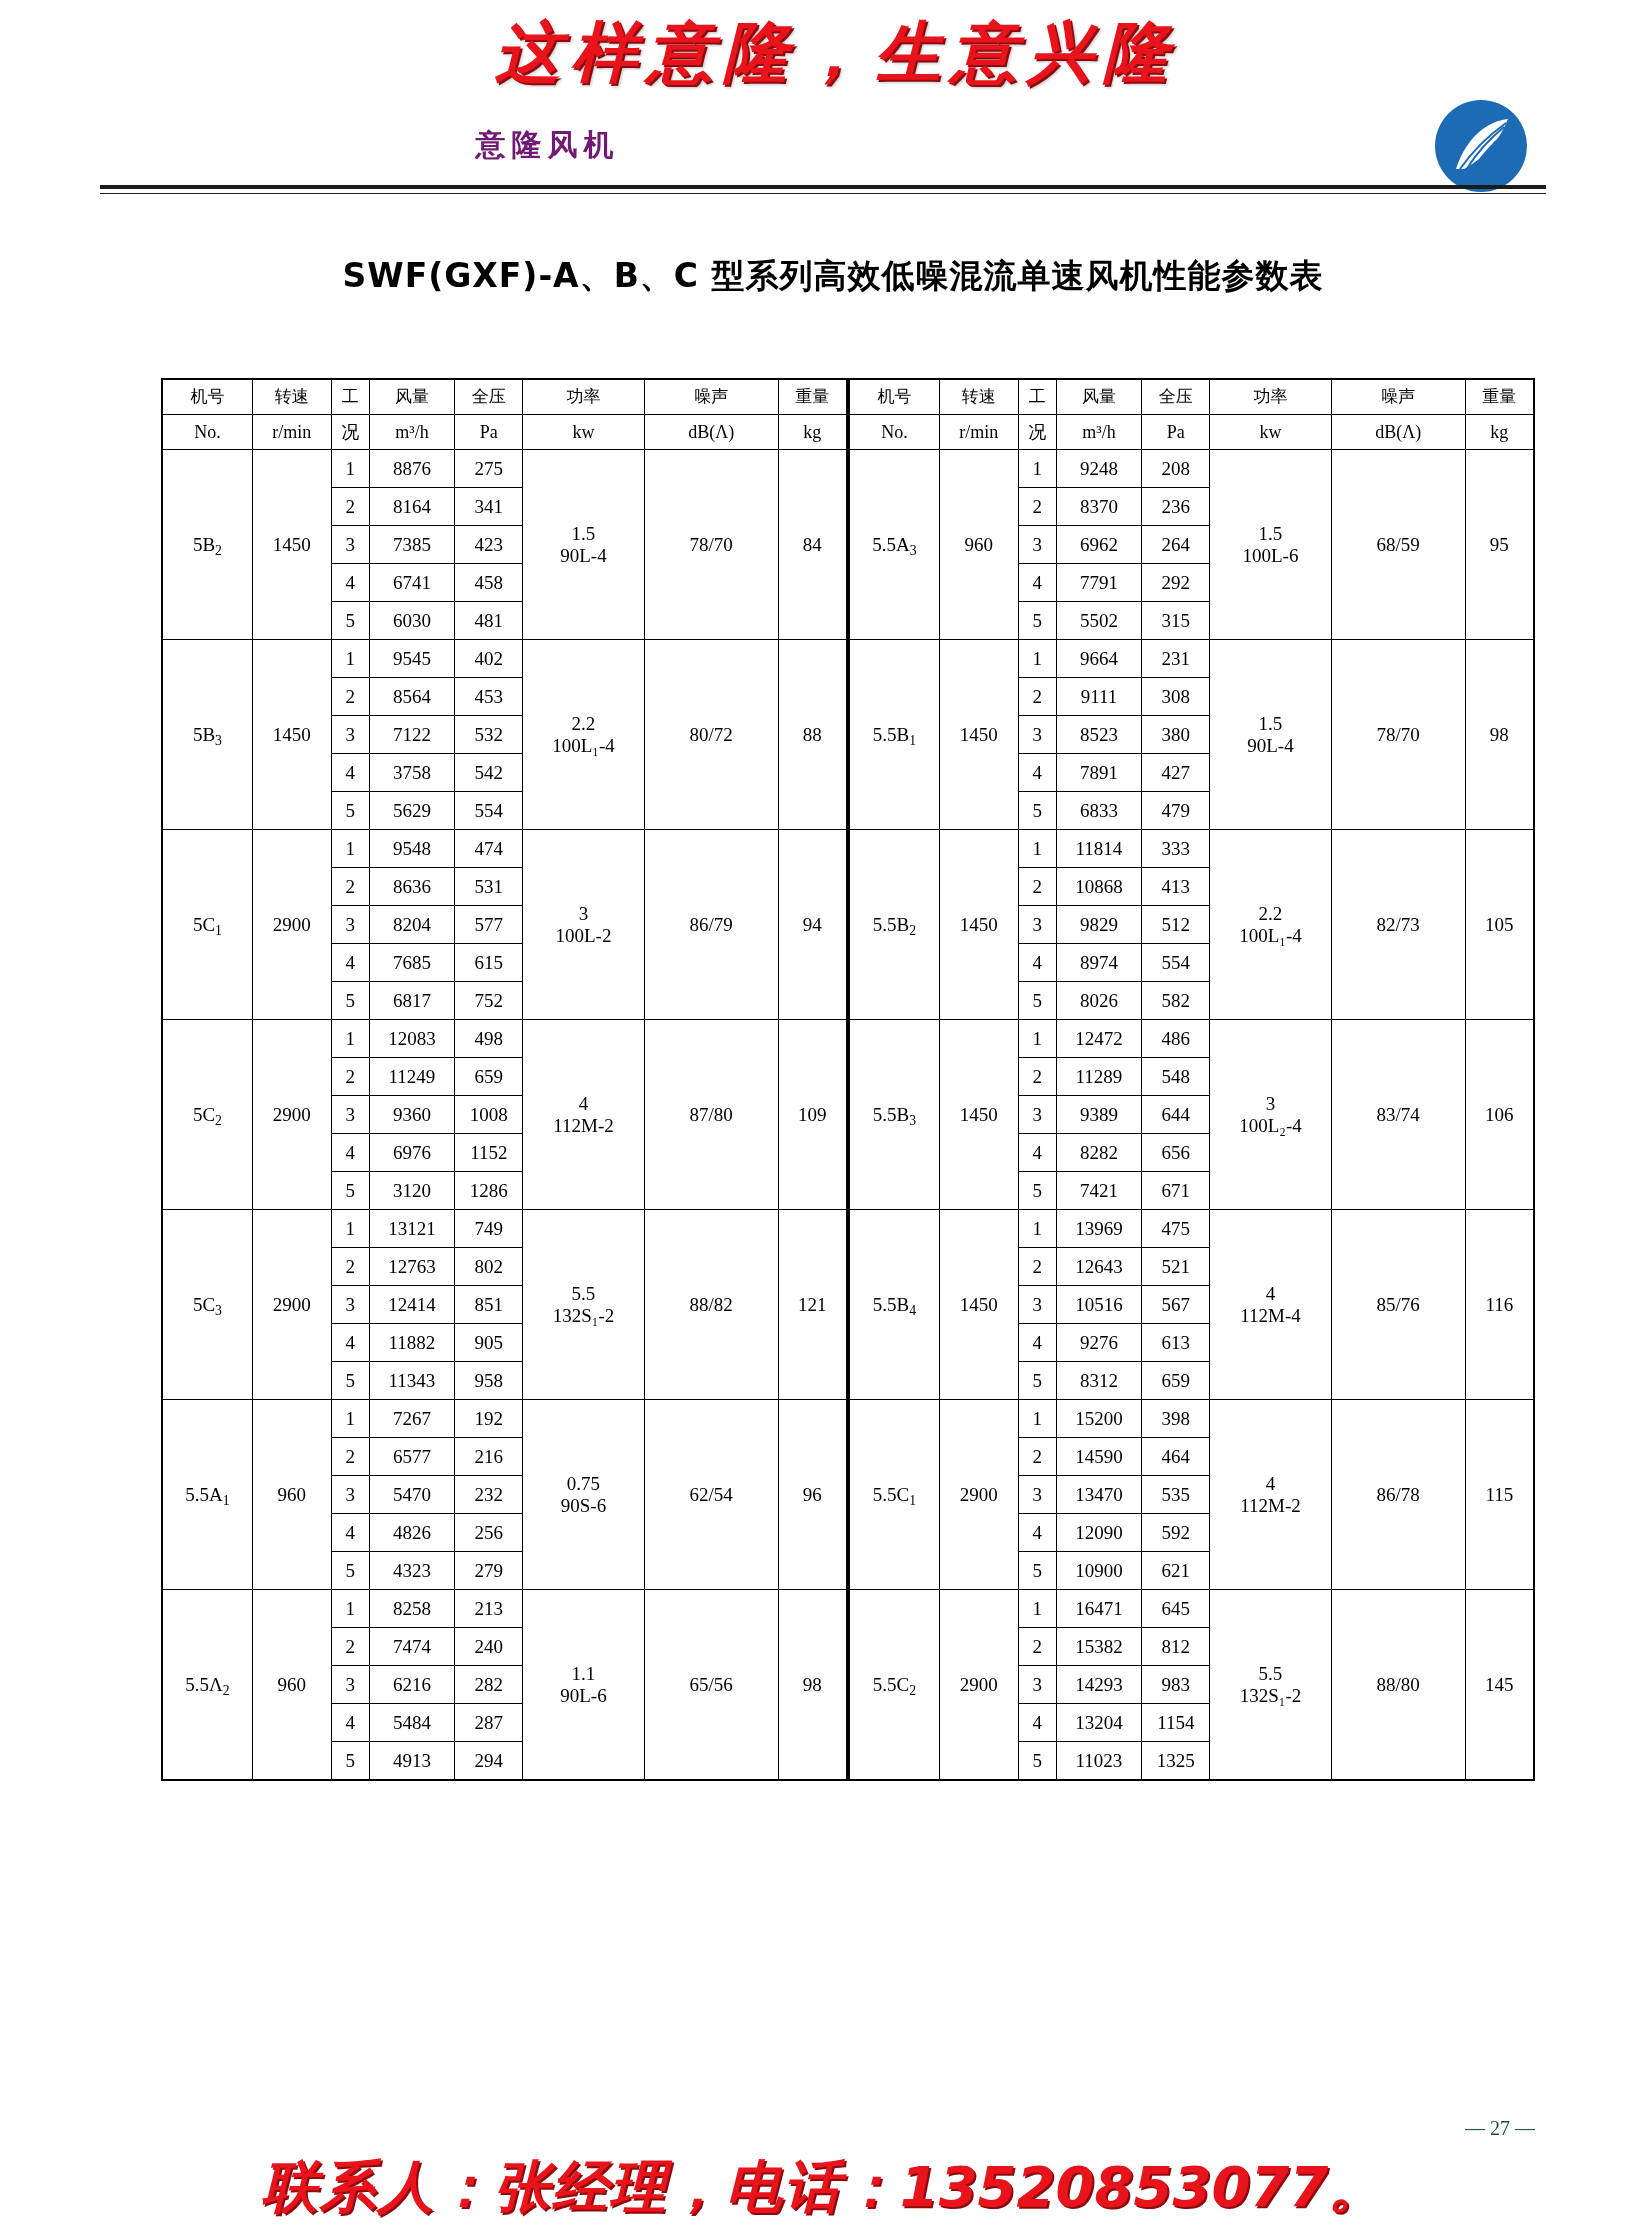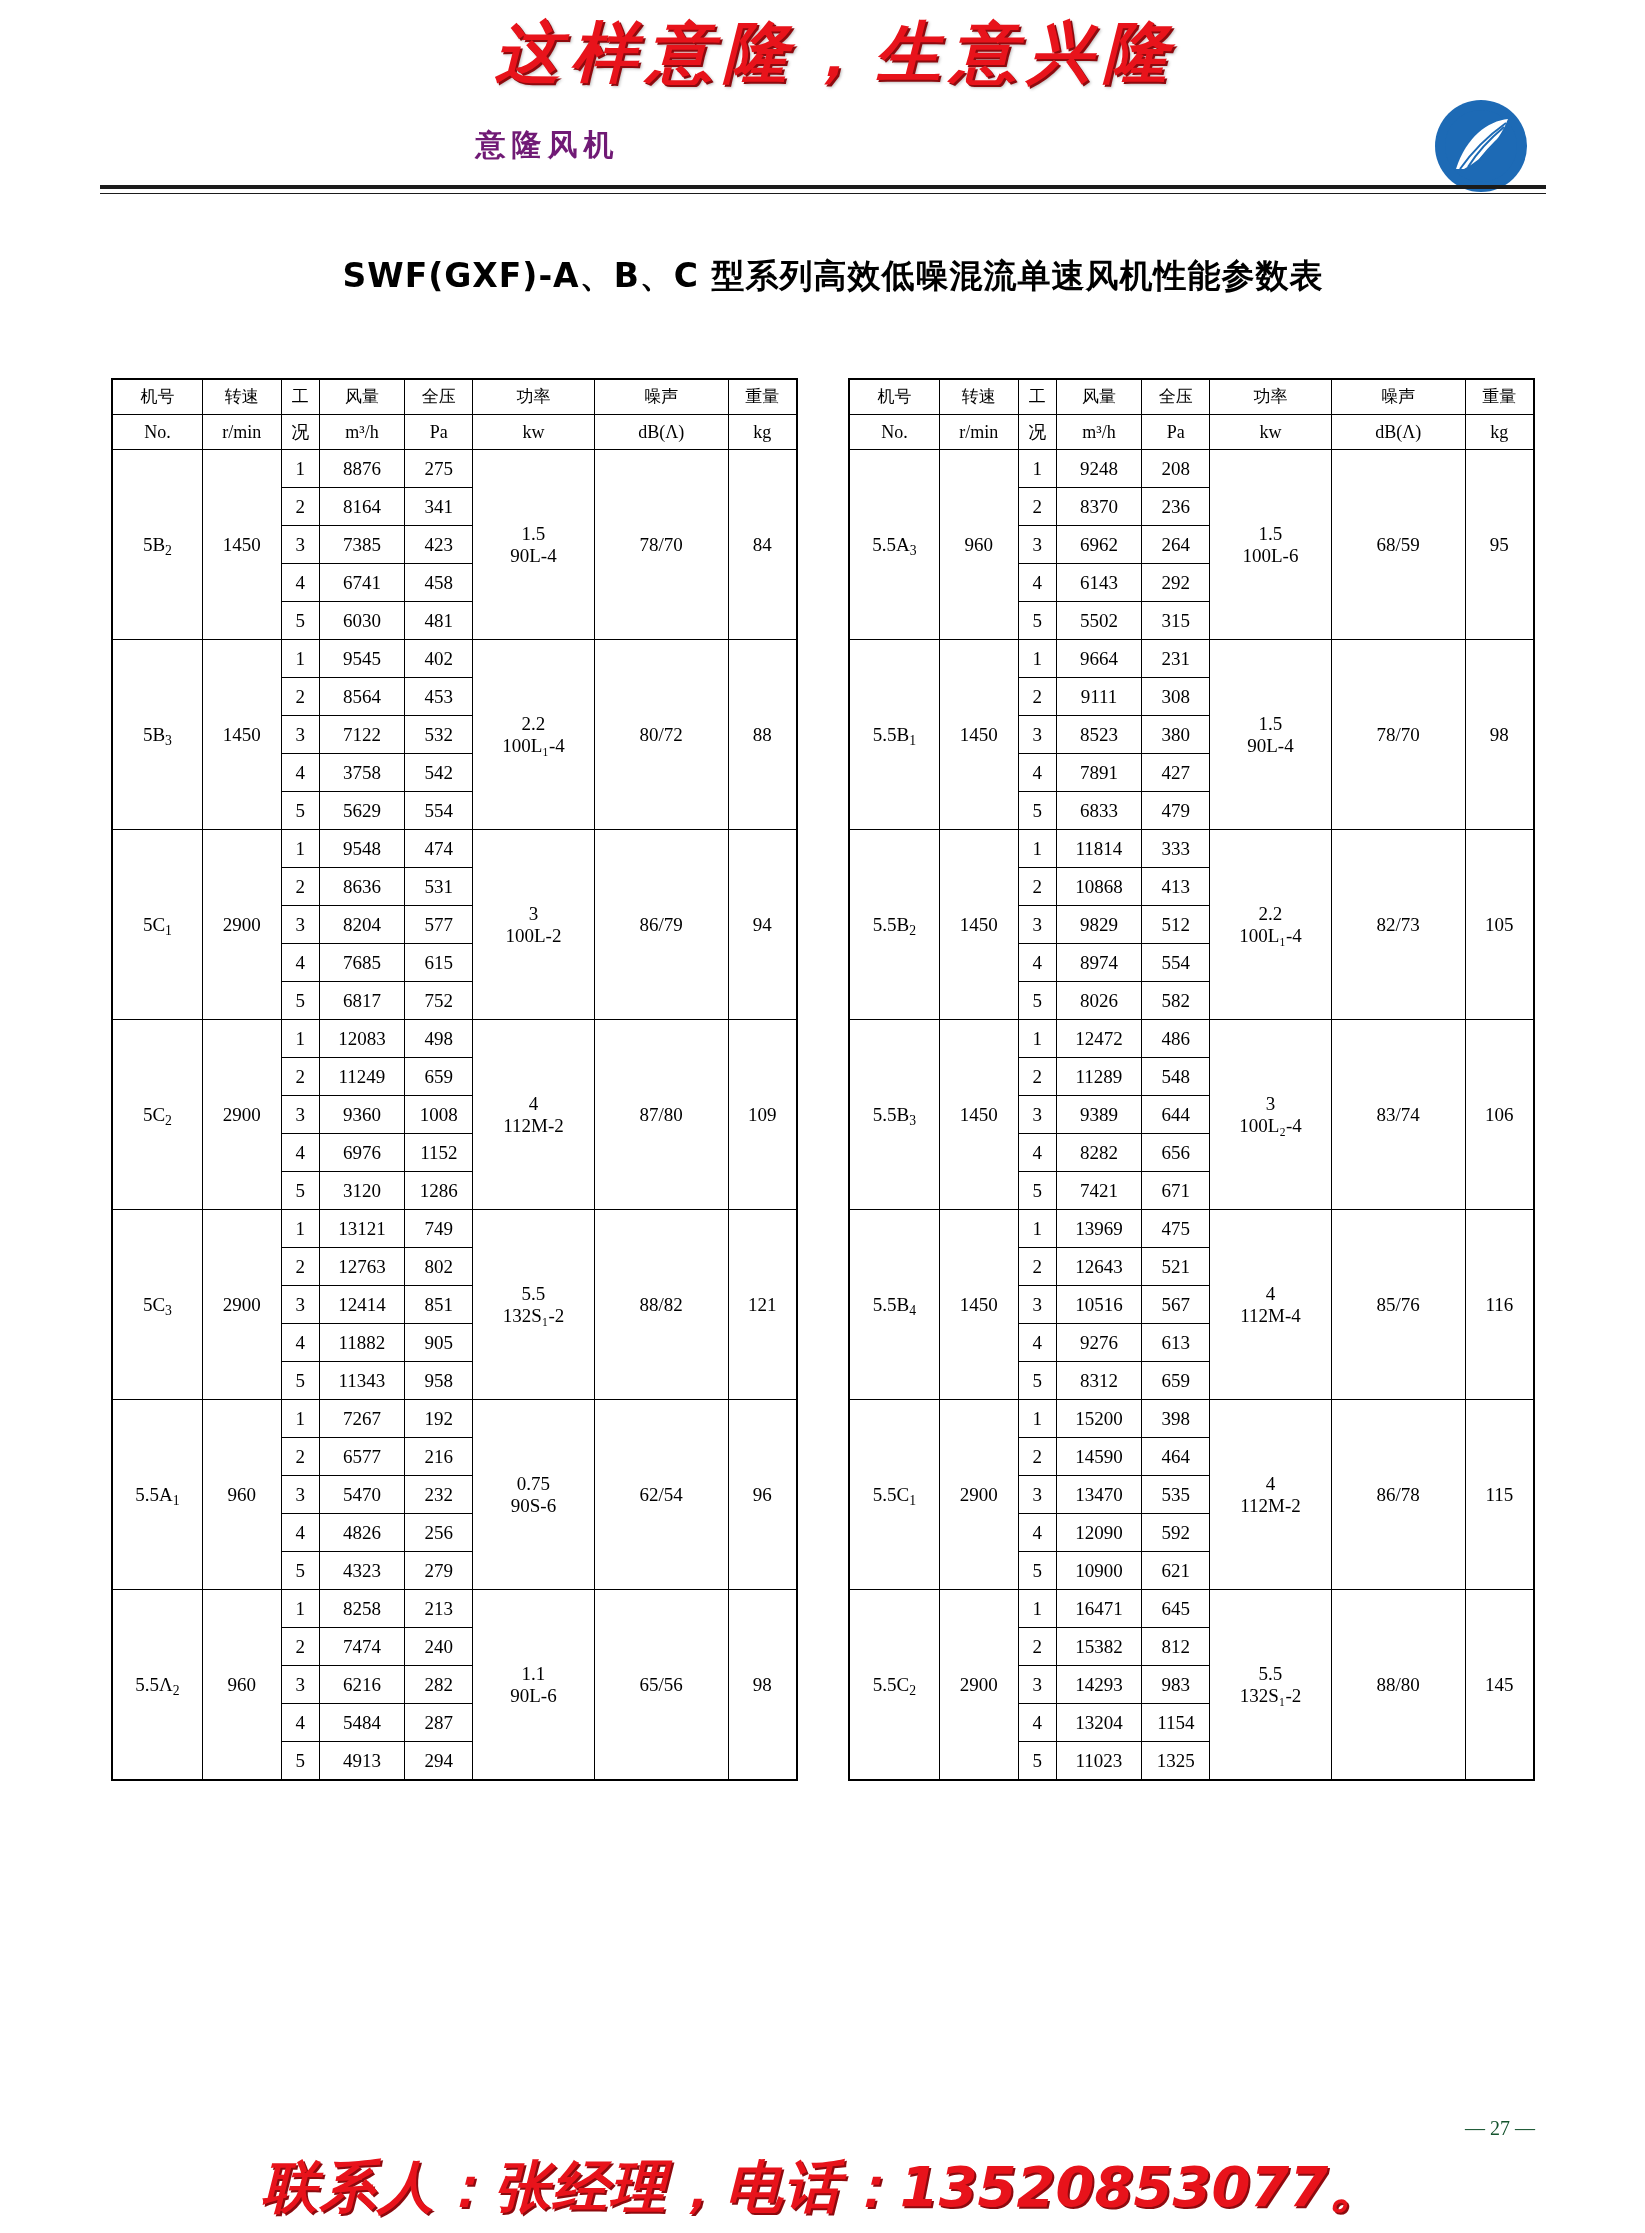--- a/index.html
+++ b/index.html
@@ -93,22 +93,21 @@
     padding-left: 20px;
   }
 
   
   .tables-area {
     position: absolute;
     top: 378px;
     left: 111px;
     right: 111px;
     display: flex;
-    justify-content: space-between;
-    gap: 20px;
+    justify-content: flex-end;
   }
   table.perf {
     border-collapse: collapse;
     width: 687px;
     table-layout: fixed;
   }
   table.perf td, table.perf th {
     border: 1px solid #000;
     text-align: center;
     vertical-align: middle;
@@ -501,21 +500,21 @@
           <td class="flow">8370</td>
           <td class="press">236</td>
         </tr>
         <tr class="datarow">
           <td class="cond">3</td>
           <td class="flow">6962</td>
           <td class="press">264</td>
         </tr>
         <tr class="datarow">
           <td class="cond">4</td>
-          <td class="flow">6143</td>
+          <td class="flow">7791</td>
           <td class="press">292</td>
         </tr>
         <tr class="datarow">
           <td class="cond">5</td>
           <td class="flow">5502</td>
           <td class="press">315</td>
         </tr>
         <tr class="datarow">
           <td class="model" rowspan="5">5.5B<sub>1</sub></td>
           <td class="rpm" rowspan="5">1450</td>

